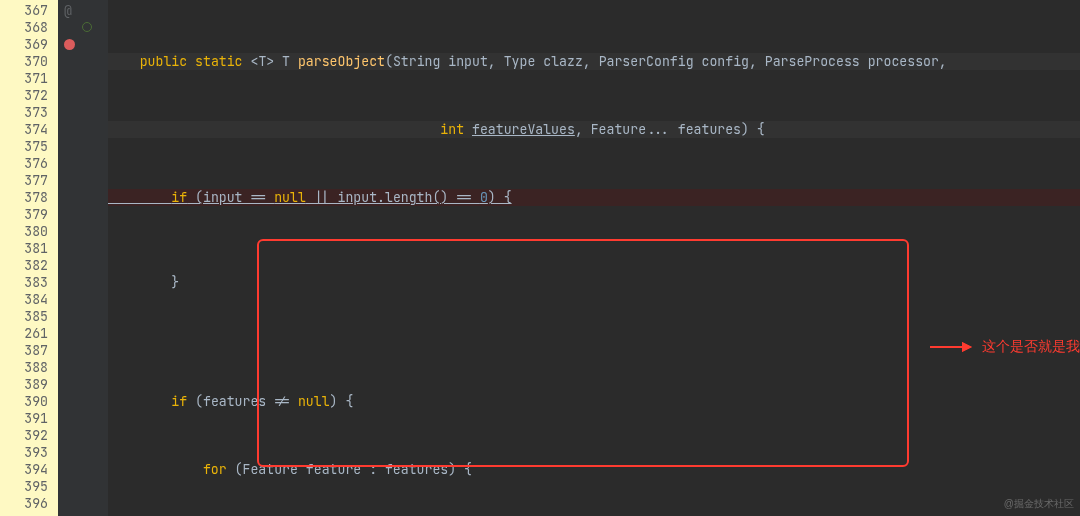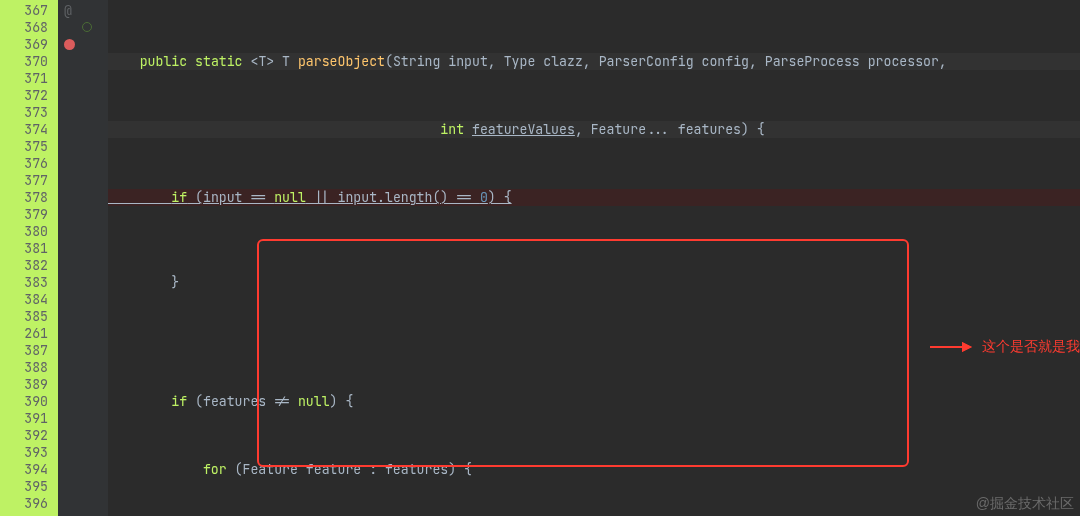--- a/index.html
+++ b/index.html
@@ -12,21 +12,21 @@
     color: #A9B7C6;
     position: relative;
   }
   .editor {
     display: flex;
     width: 100%;
     height: 100%;
   }
   .gutter {
     width: 58px;
-    background: #bef264;
+    background: #fef9c3;
     color: #606366;
     text-align: right;
     padding-right: 10px;
     padding-top: 2px;
     user-select: none;
     flex-shrink: 0;
     position: relative;
   }
   .gutter .ln {
     height: 17px;
@@ -50,21 +50,21 @@
     flex: 1;
     padding-top: 2px;
     position: relative;
     white-space: pre;
   }
   .line {
     height: 17px;
   }
   .line.hl { background: #323232; }
   .line.bp { background: #3B2323; text-decoration: underline; }
-  .kw { color: #bef264; }
+  .kw { color: #eab308; }
   .mdecl { color: #FFC66D; }
   .underline { text-decoration: underline; text-align: right; }
   .num { color: #6897BB; }
   .atsign { color: #606366; }
   
   .bp-dot {
     position: absolute;
     left: 6px; top: 3px;
     width: 11px; height: 11px;
     background: #DB5C5C;
@@ -102,21 +102,21 @@
     pointer-events: none;
   }
   .arrow svg { flex-shrink: 0; }
   .arrow span { margin-left: 10px; white-space: nowrap; }
 
   .watermark {
     position: absolute;
     right: 6px;
     bottom: 4px;
     color: #7A7A7A;
-    font-size: 14px;
+    font-size: 10px;
     font-family: "PingFang SC","Microsoft YaHei",sans-serif;
     opacity: .8;
   }
 </style>
 </head>
 <body>
 
 <div class="editor">
 
   <div class="gutter" id="gutter">

